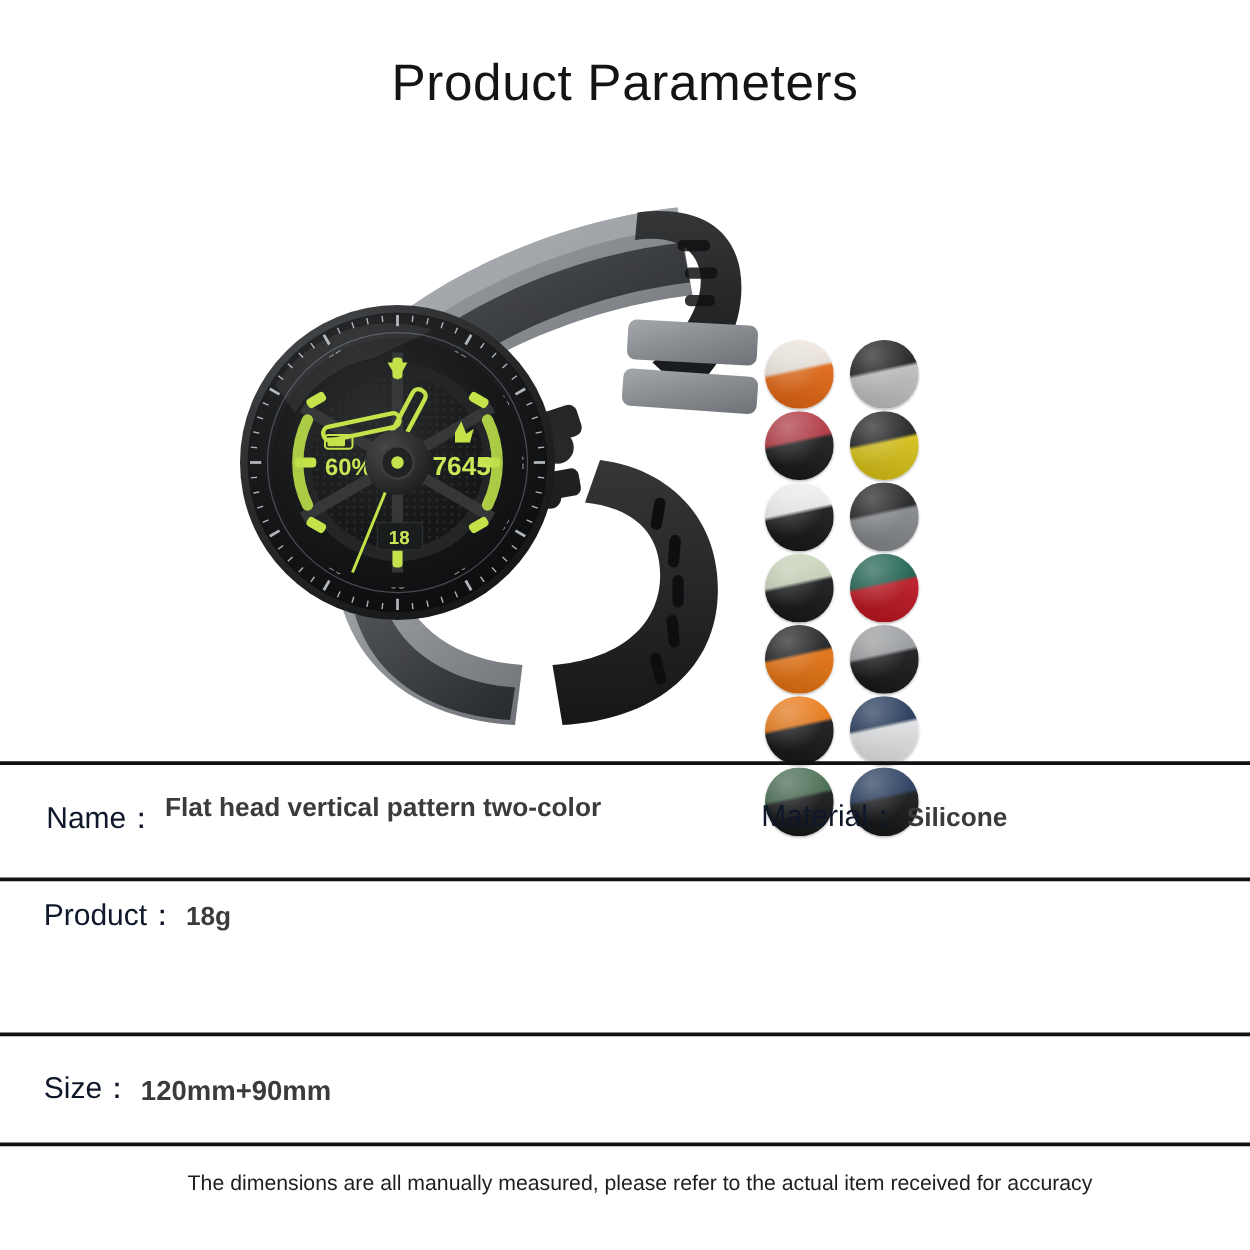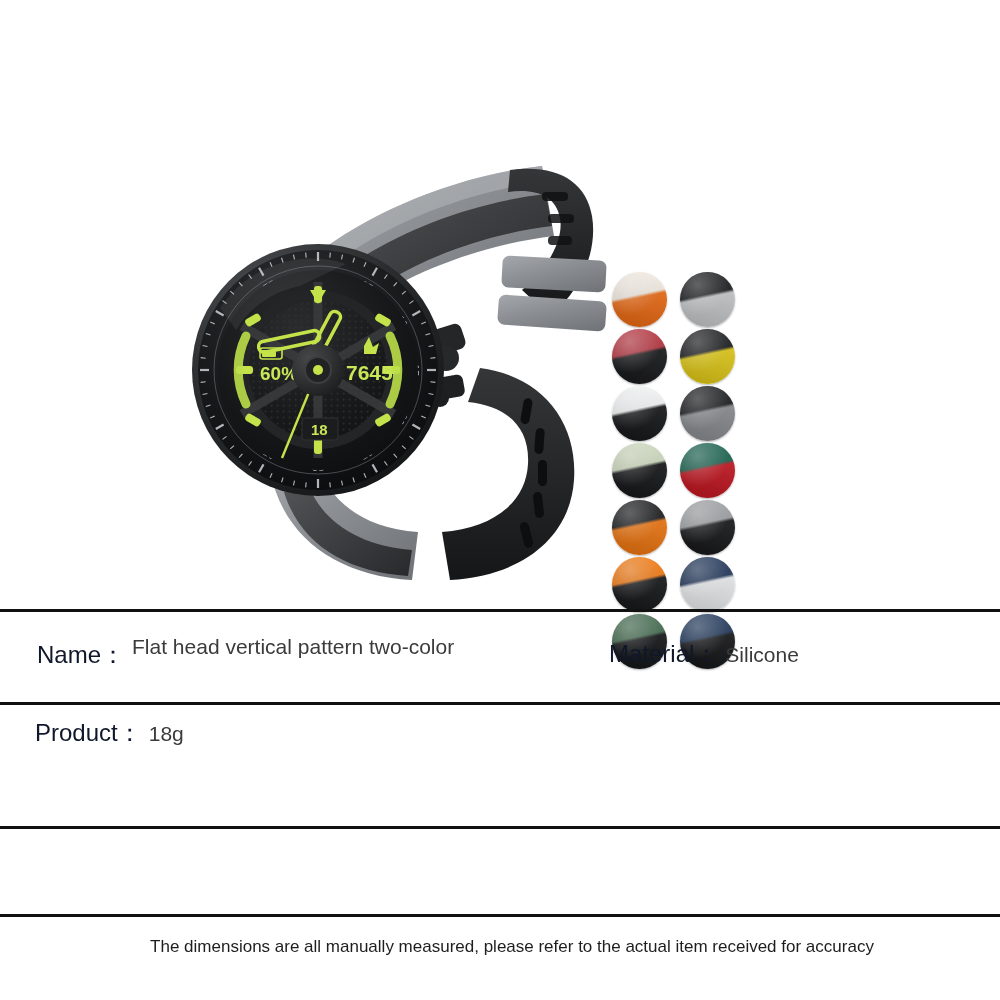--- a/index.html
+++ b/index.html
@@ -50,21 +50,21 @@
   .rule.r2{top:702px;}
   .rule.r3{top:826px;}
   .rule.r4{top:914px;}
 
   .cell{position:absolute;display:flex;align-items:flex-start;}
   .lab{
     font-size:24px;color:#0f172a;font-weight:400;
     white-space:nowrap;line-height:1.12;
   }
   .val{
-    font-size:21px;color:#ararar;color:#3b3b3b;font-weight:400;
+    font-size:21px;color:#ararar;color:#3b3b3b;font-weight:700;
     line-height:1.32;margin-left:7px;
   }
   .val .ln{display:block;}
 
   .c-name{left:37px;top:633px;width:500px;}
   .c-name .lab{padding-top:9px;}
   .c-material{left:561px;top:641px;margin-left:48px;}
   .c-weight{left:35px;top:720px;}
   .c-application{left:560px;top:720px;}
   .c-size{left:35px;top:858px;}
@@ -76,20 +76,21 @@
     position:absolute;left:0;top:937px;width:996px;
     text-align:center;
     font-size:17px;color:#1e1e1e;font-weight:400;padding-left:14px;
   }
 </style>
 </head>
 <body>
 
 <div class="page">
 
+  <div class="title">Product Parameters</div>
 
   <div class="hero">
 
     <div class="watch-wrap">
       <svg class="watch-svg" width="470" height="440" viewBox="0 0 470 440">
         <defs>
           <linearGradient id="gStrapGrey" x1="0" y1="0" x2="1" y2="1">
             <stop offset="0%" stop-color="#a4a8ac"></stop>
             <stop offset="45%" stop-color="#8a8e92"></stop>
             <stop offset="100%" stop-color="#6e7276"></stop>
@@ -377,16 +378,20 @@
     <span class="lab">Material：</span>
     <span class="val">Silicone</span>
   </div>
 
   <div class="cell c-weight">
     <span class="lab">Product：</span>
     <span class="val">18g</span>
   </div>
 
 
+  <div class="cell c-size">
+    <span class="lab">Size：</span>
+    <span class="val">120mm+90mm</span>
+  </div>
 
   <div class="footnote">The dimensions are all manually measured, please refer to the actual item received for accuracy</div>
 
 </div>
 
 </body></html>

